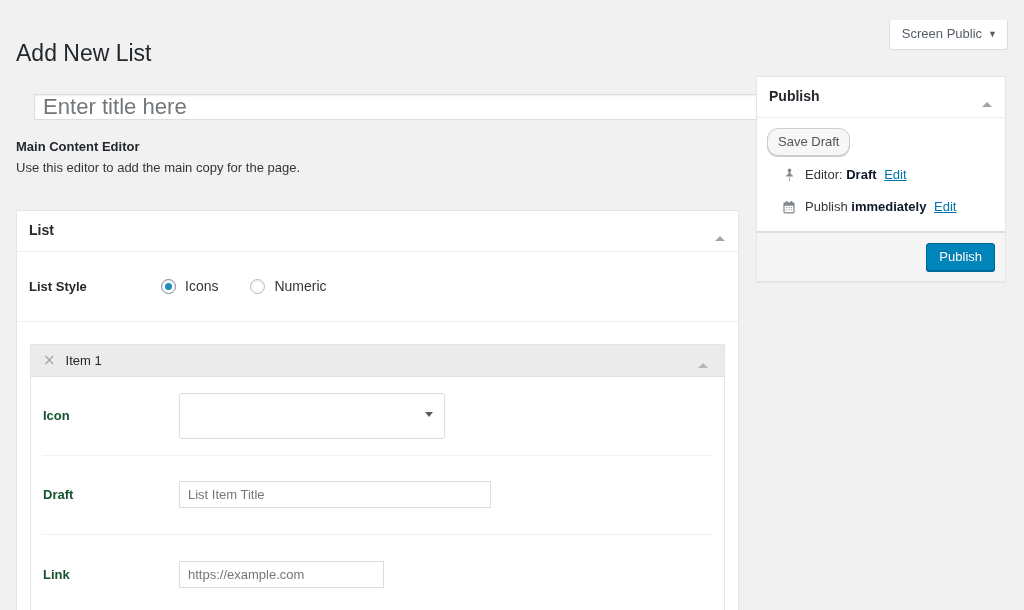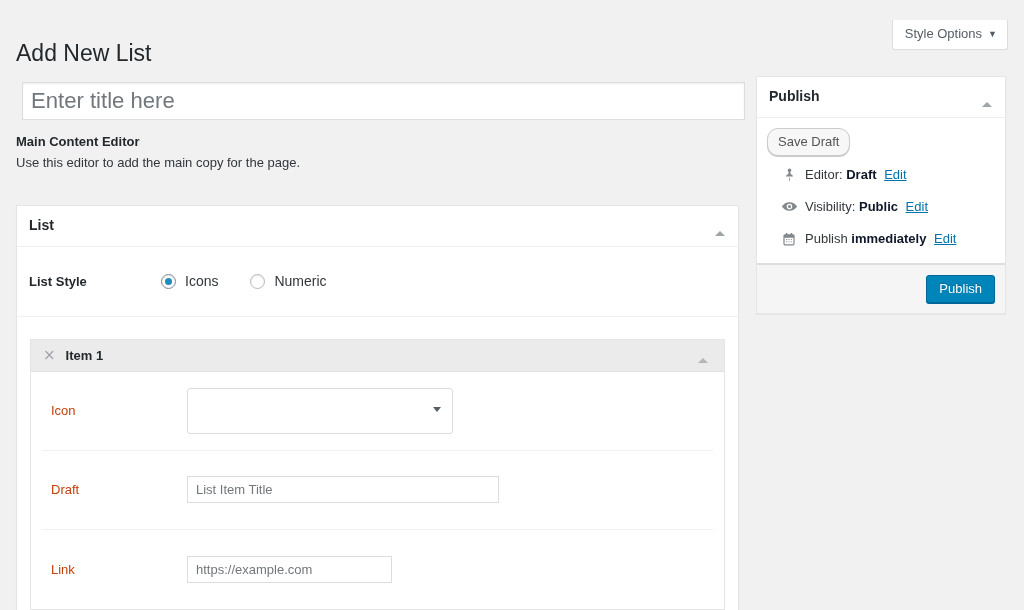--- a/index.html
+++ b/index.html
@@ -78,23 +78,23 @@
   }
 
   
   #titlewrap input {
     display: block;
     width: 100%;
     box-sizing: border-box;
     padding: 4px 8px;
     font-size: 1.7em;
     line-height: 100%;
-    height: 38px;
+    height: 26px;
     outline: none;
-    margin: 6px;
+    margin: 18px;
     background-color: #fff;
     border: 1px solid #ddd;
     box-shadow: inset 0 1px 2px rgba(0,0,0,.07);
     color: #32373c;
     font-family: "Liberation Sans", sans-serif;
     border-radius: 0;
   }
   #titlewrap input::placeholder { color: #72777c; opacity: 1; }
 
   .postbox-editor-note {
@@ -220,21 +220,21 @@
   }
   .rep-remove {
     color: #a0a5aa;
     font-size: 15px;
     line-height: 1;
     margin-right: 10px;
     cursor: pointer;
     font-family: "DejaVu Sans", sans-serif;
   }
   .rep-title {
-    font-weight: bold;
+    font-weight: normal;
     font-size: 13px;
     color: #23282d;
   }
   .rep-toggle {
     position: absolute;
     right: 8px;
     top: 0;
     width: 26px;
     height: 30px;
     background: none;
@@ -254,26 +254,25 @@
   .rep-body { padding: 0 11px; }
   .rep-field {
     display: flex;
     align-items: center;
     border-bottom: 1px solid #f1f1f1;
     padding: 0 1px;
     box-sizing: border-box;
   }
   .rep-field:last-child { border-bottom: none; }
   .rep-field .rf-label {
-    font-weight: normal;
-    font-size: 13px;
-    color: #c2410c;
+    font-weight: bold;
+    font-size: 13px;
+    color: #14532d;
     width: 136px;
     flex: none;
-    margin-left: 8px;
   }
   .rep-field.icon-field { height: 79px; }
   .rep-field.title-field { height: 79px; }
   .rep-field.link-field { height: 79px; }
 
   .wp-select {
     width: 266px;
     height: 46px;
     box-sizing: border-box;
     border: 1px solid #ddd;
@@ -375,21 +374,21 @@
     cursor: pointer;
     text-shadow: 0 -1px 1px #006799;
     font-family: "Liberation Sans", sans-serif;
   }
   .misc-list { padding: 3px 10px 6px 10px; }
 </style>
 </head>
 <body>
 
 <div class="screen-meta-links">
-  <a class="show-settings" href="#"><span>Style Options</span><span class="caret">▼</span></a>
+  <a class="show-settings" href="#"><span>Screen Public</span><span class="caret">▼</span></a>
 </div>
 
 <div class="wrap">
   <h1 class="page-title">Add New List</h1>
 
   <div id="poststuff">
 
     <div id="post-body-content">
 
       <div id="titlewrap">
@@ -484,32 +483,20 @@
                     <path d="M10 2c-1.3 0-2.4 1.1-2.4 2.4 0 .9.5 1.7 1.2 2.1l-.4 3.2c-1.6.5-3 1.6-3 2.6v.4h9.2v-.4c0-1-1.4-2.1-3-2.6l-.4-3.2c.7-.4 1.2-1.2 1.2-2.1C12.4 3.1 11.3 2 10 2zm-.5 12h1v4l-.5 1-.5-1v-4z"></path>
                   </svg>
                 </span>
                 <span class="misc-text">
                   <span>Editor:</span>
                   <b>Draft</b>
                   <a class="edit-link" href="#">Edit</a>
                 </span>
               </div>
 
-              <div class="misc-pub-section">
-                <span class="misc-icon">
-                  <svg width="17" height="17" viewBox="0 0 20 20" aria-hidden="true">
-                    <path d="M10 5c-4 0-7.3 2.4-9 5 1.7 2.6 5 5 9 5s7.3-2.4 9-5c-1.7-2.6-5-5-9-5zm0 8.3A3.3 3.3 0 1 1 10 6.7a3.3 3.3 0 0 1 0 6.6zm0-5.1a1.8 1.8 0 1 0 0 3.6 1.8 1.8 0 0 0 0-3.6z"></path>
-                  </svg>
-                </span>
-                <span class="misc-text">
-                  <span>Visibility:</span>
-                  <b>Public</b>
-                  <a class="edit-link" href="#">Edit</a>
-                </span>
-              </div>
 
               <div class="misc-pub-section">
                 <span class="misc-icon">
                   <svg width="16" height="16" viewBox="0 0 20 20" aria-hidden="true">
                     <path d="M15 4h-1V2.5h-2V4H8V2.5H6V4H5a2 2 0 0 0-2 2v10a2 2 0 0 0 2 2h10a2 2 0 0 0 2-2V6a2 2 0 0 0-2-2zm.5 12a.5.5 0 0 1-.5.5H5a.5.5 0 0 1-.5-.5V8.5h11V16z"></path>
                     <path d="M6.5 10h1.2v1.4H6.5zm2.9 0h1.2v1.4H9.4zm2.9 0h1.2v1.4h-1.2zM6.5 12.7h1.2v1.4H6.5zm2.9 0h1.2v1.4H9.4zm2.9 0h1.2v1.4h-1.2z"></path>
                   </svg>
                 </span>
                 <span class="misc-text">
                   <span>Publish</span>

